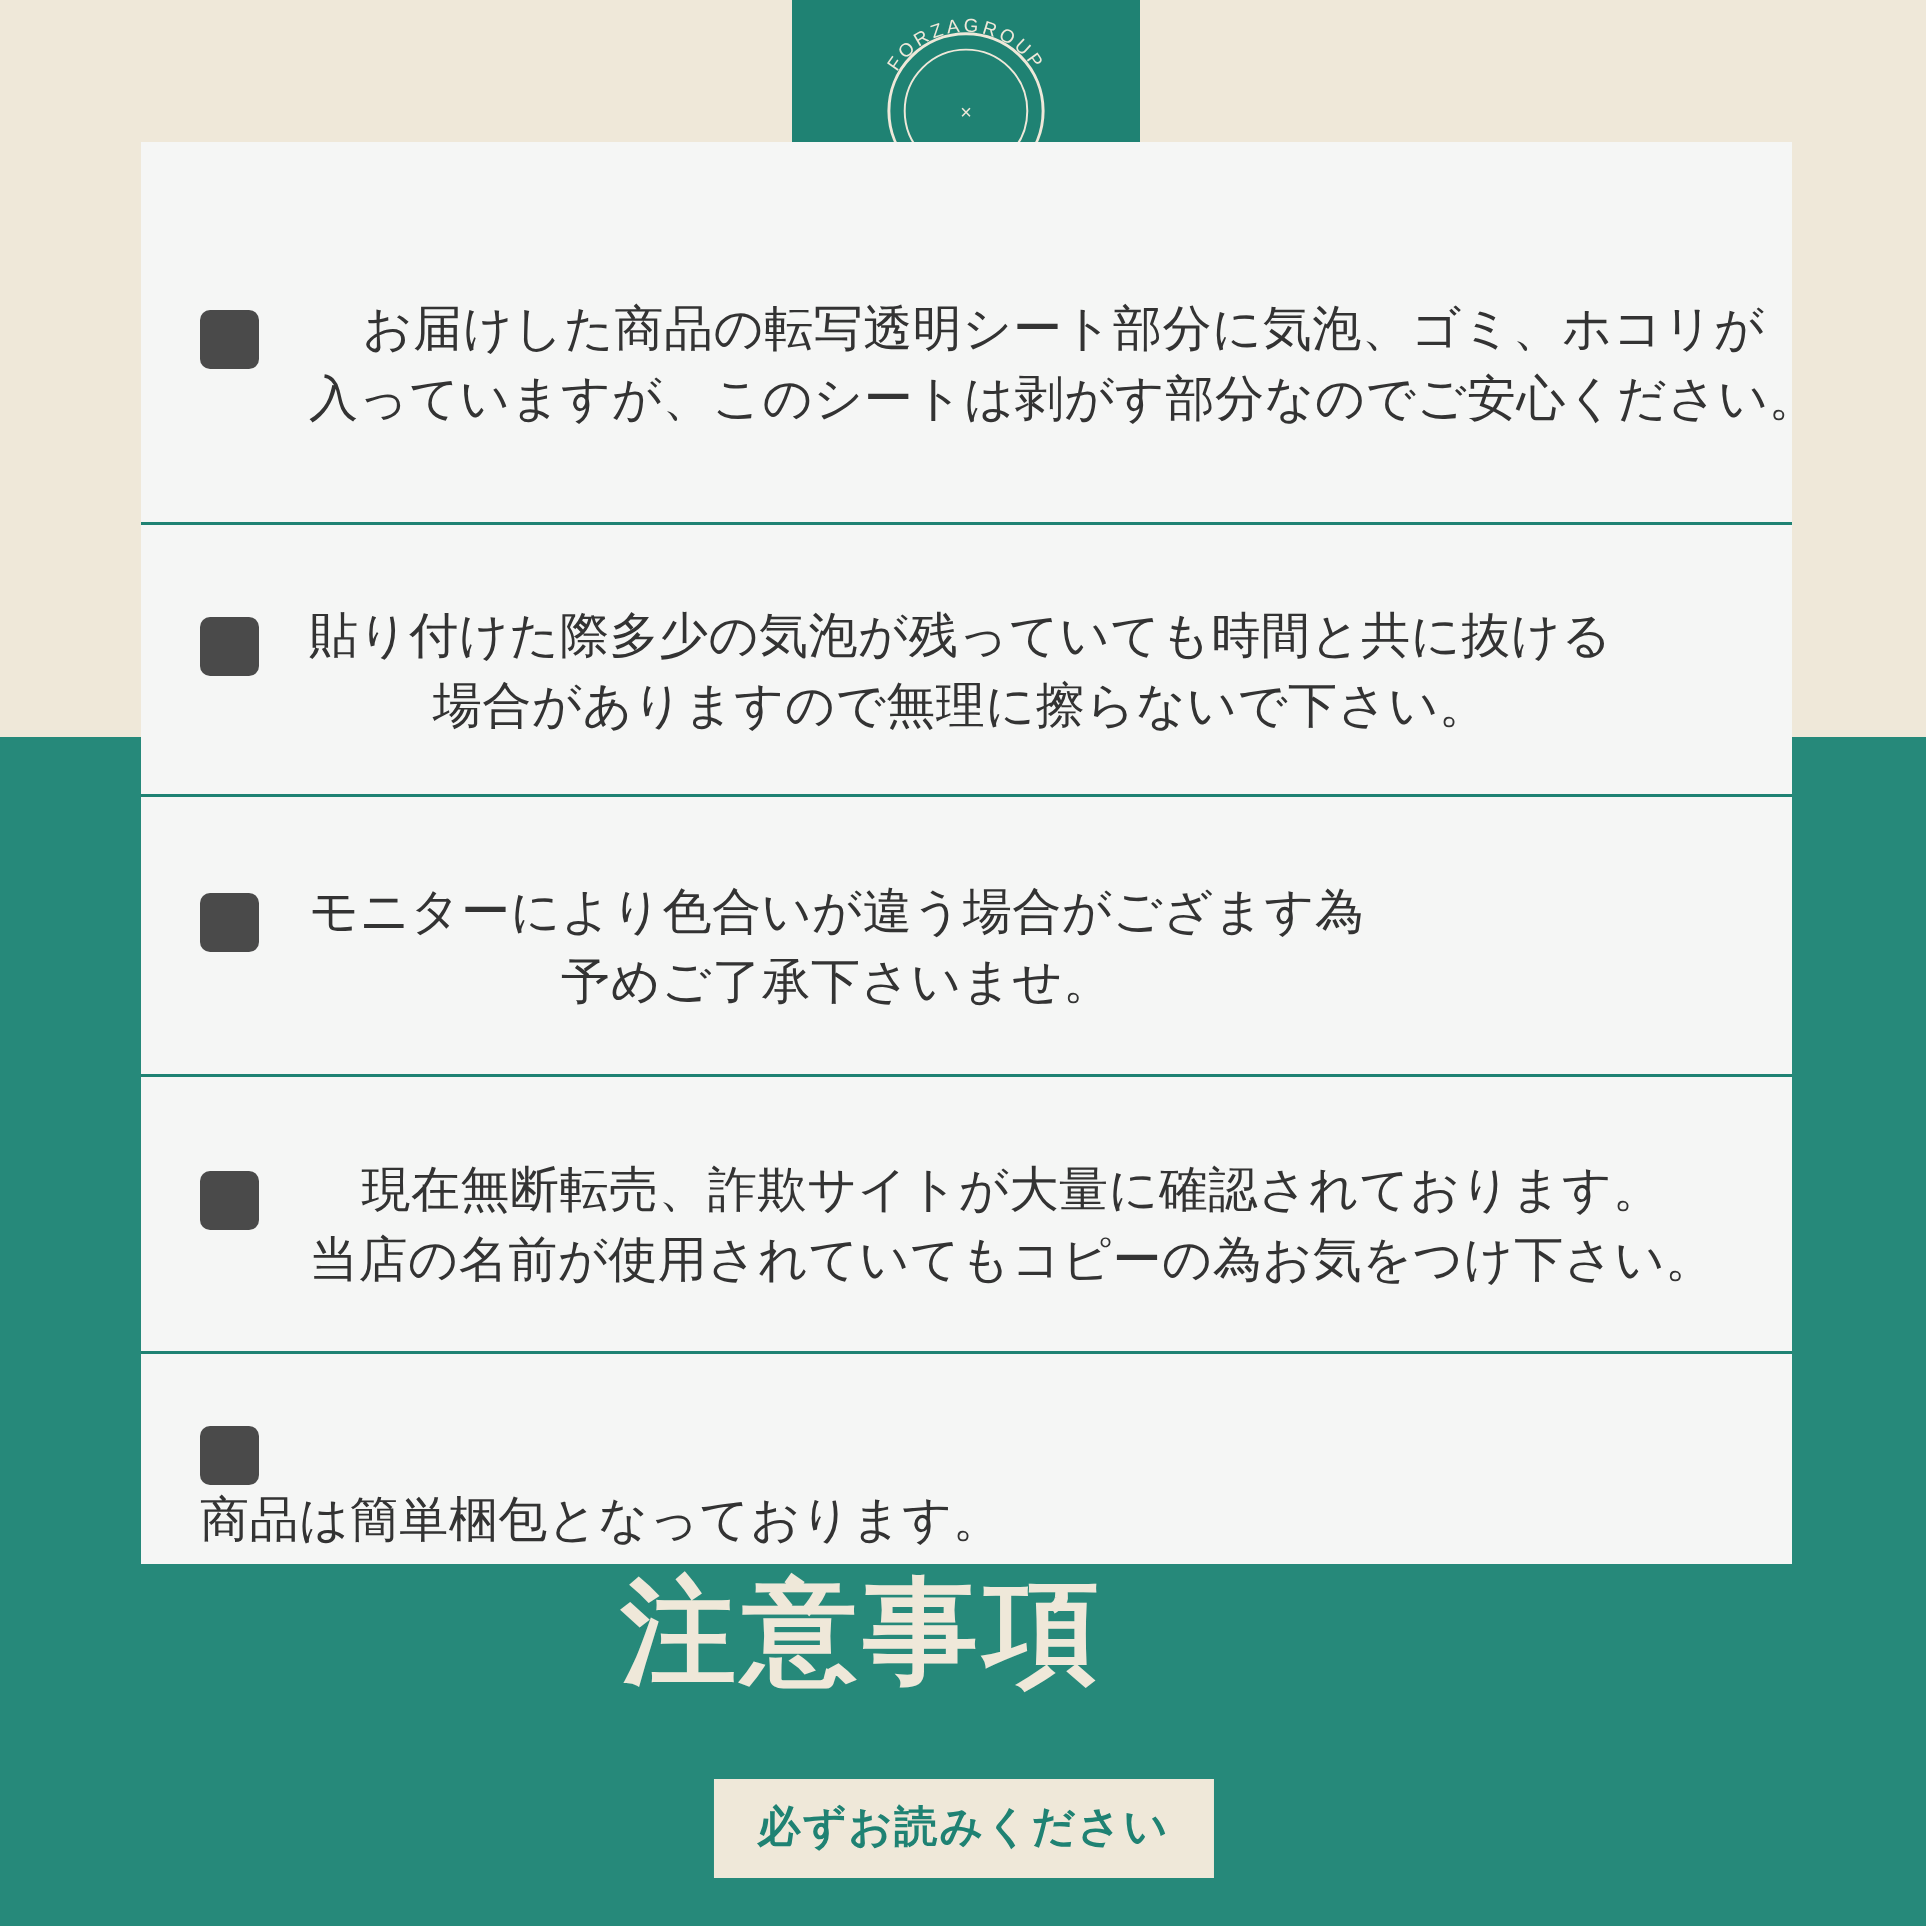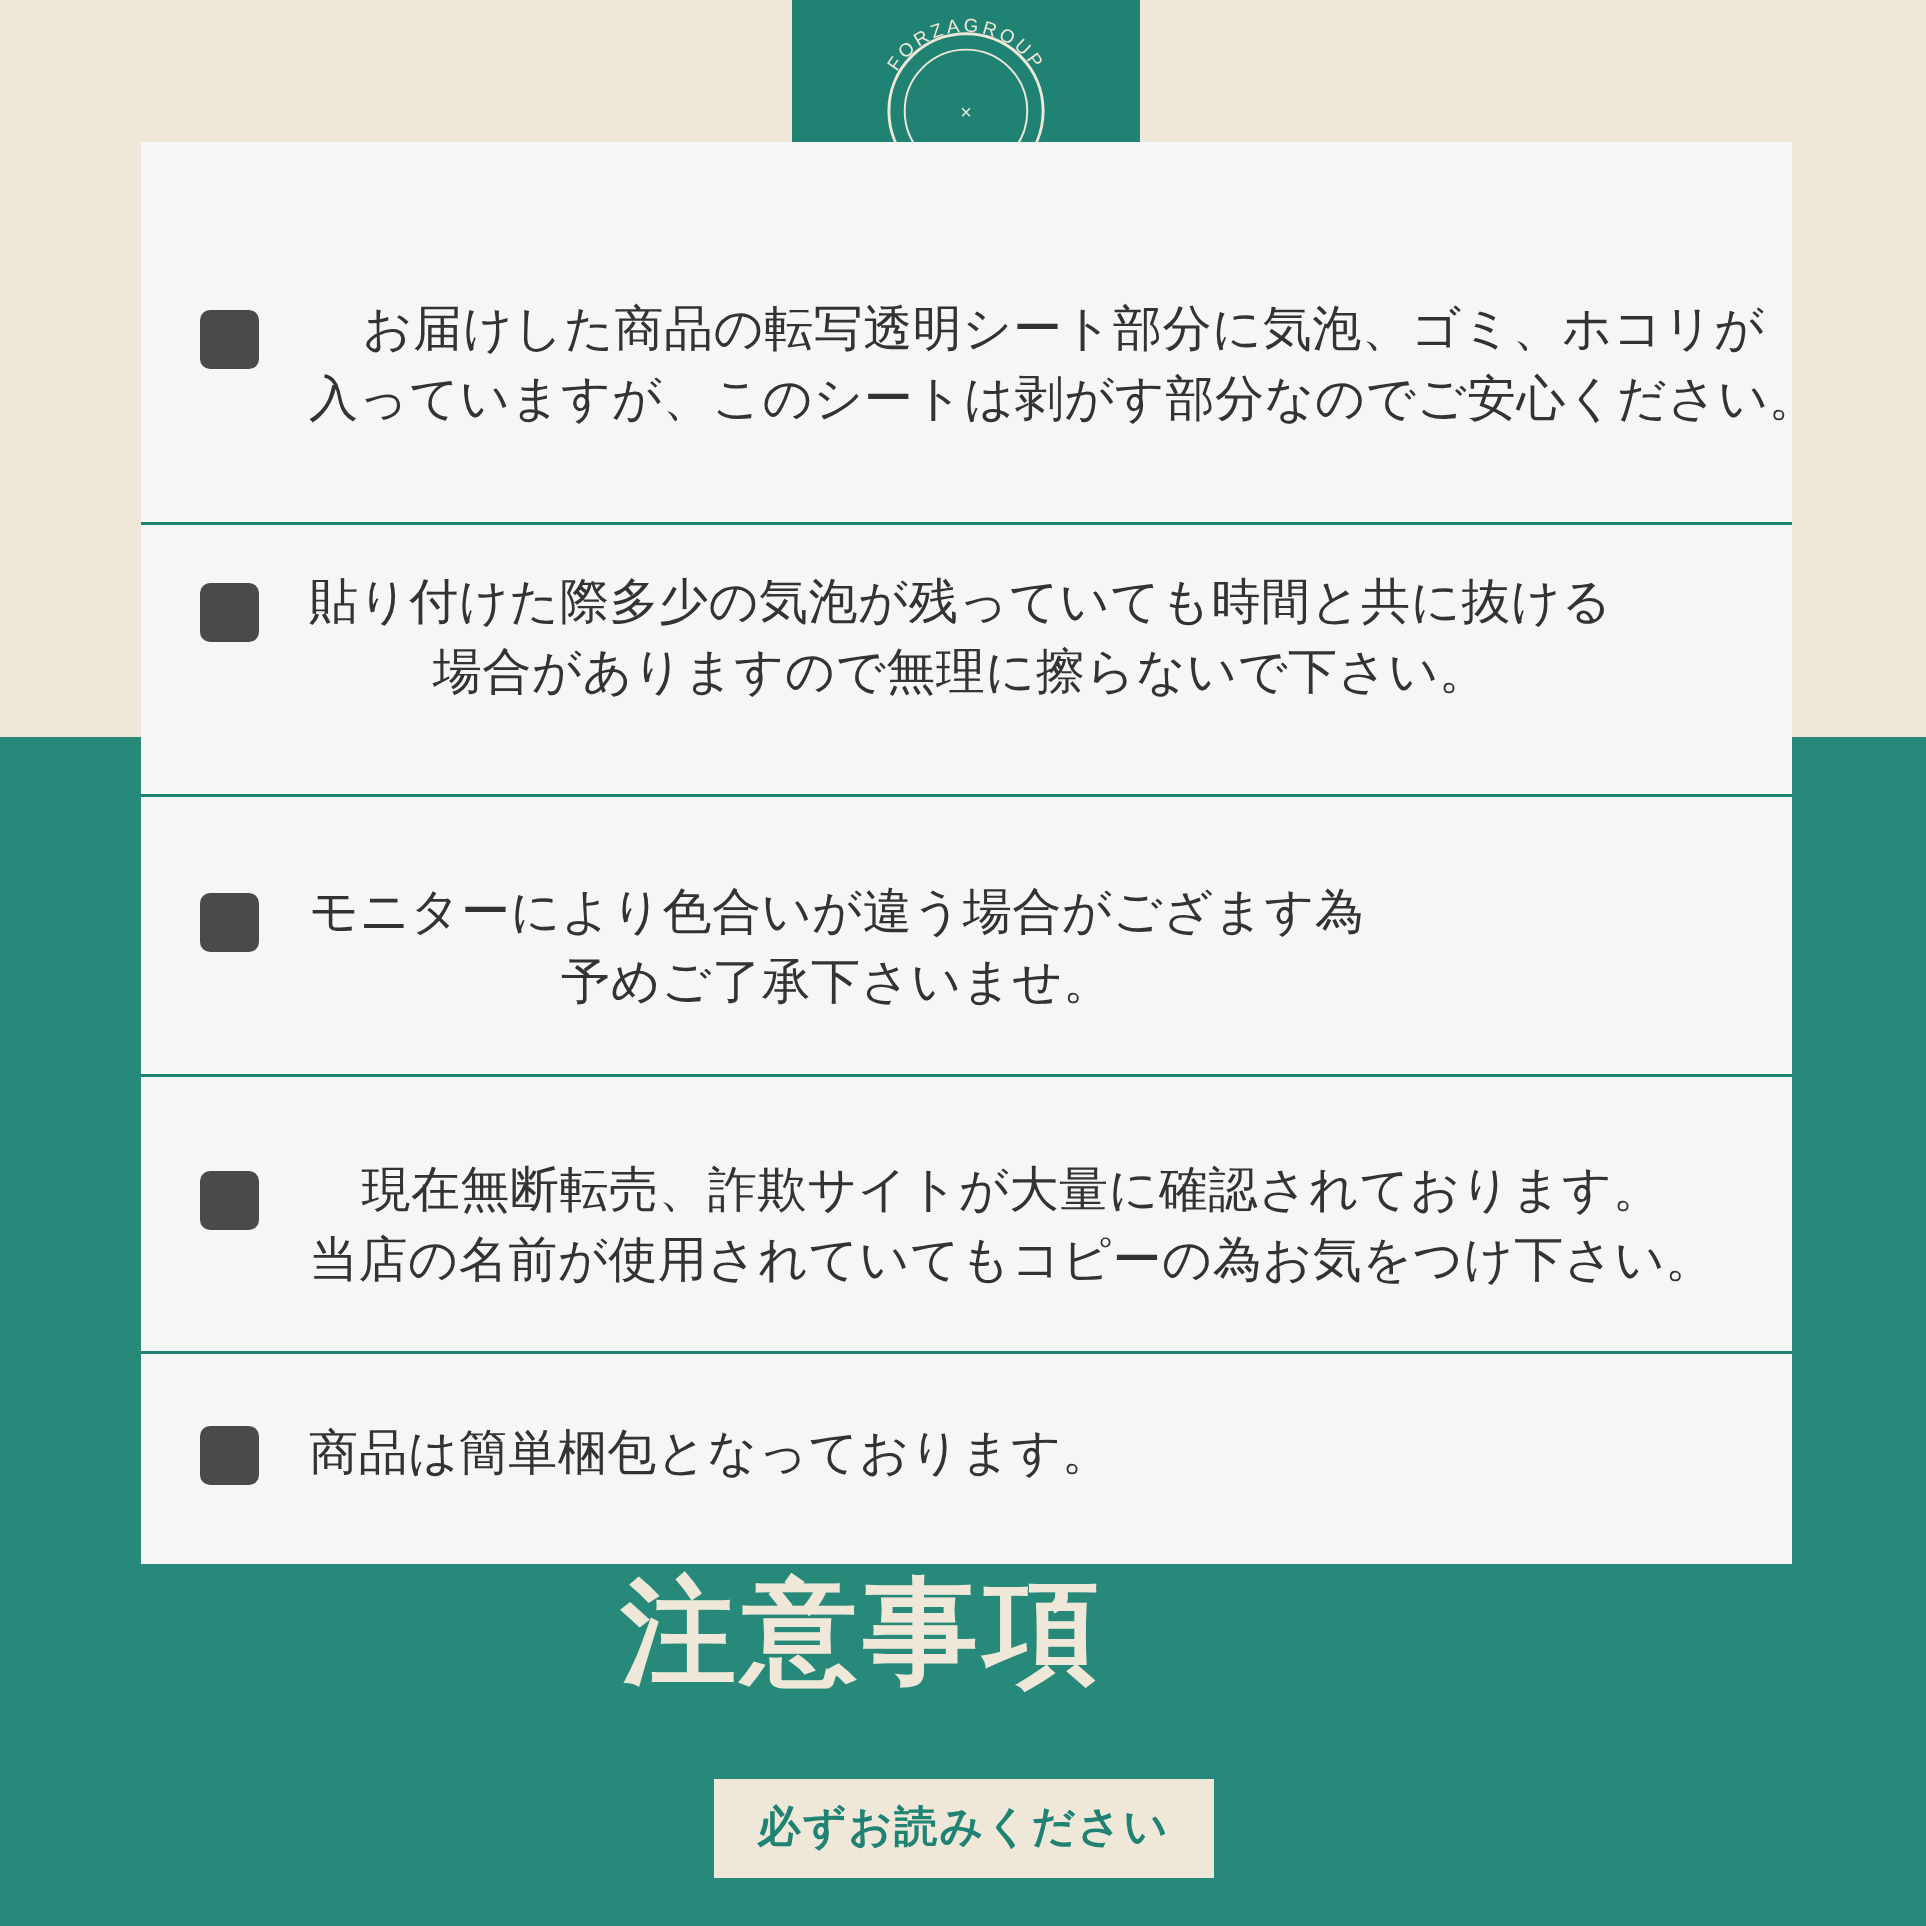--- a/index.html
+++ b/index.html
@@ -88,27 +88,27 @@
     line-height: 1.42;
     color: #333333;
     letter-spacing: 0.5px;
     padding-right: 30px;
     text-align: center;
   }
   .row-text .line { display: block; white-space: nowrap; }
 
   .r1 { height: 380px; padding-top: 152px; }
   .r1 .bullet { margin-top: 16px; }
-  .r2 { height: 272px; padding-top: 45px; }
+  .r2 { height: 272px; padding-top: 79px; }
   .r2 .bullet { margin-top: 16px; }
   .r3 { height: 280px; padding-top: 83px; border-radius: 28px; }
   .r3 .bullet { margin-top: 16px; }
   .r4 { height: 277px; padding-top: 81px; }
   .r4 .bullet { margin-top: 16px; }
-  .r5 { height: 213px; padding-top: 67px; }
+  .r5 { height: 213px; padding-top: 67px; flex-direction: column; }
   .r5 .bullet { margin-top: 8px; }
 
   
   #footer-title {
     position: absolute;
     left: 0;
     top: 1574px;
     width: 1726px;
     text-align: center;
     font-size: 115px;

